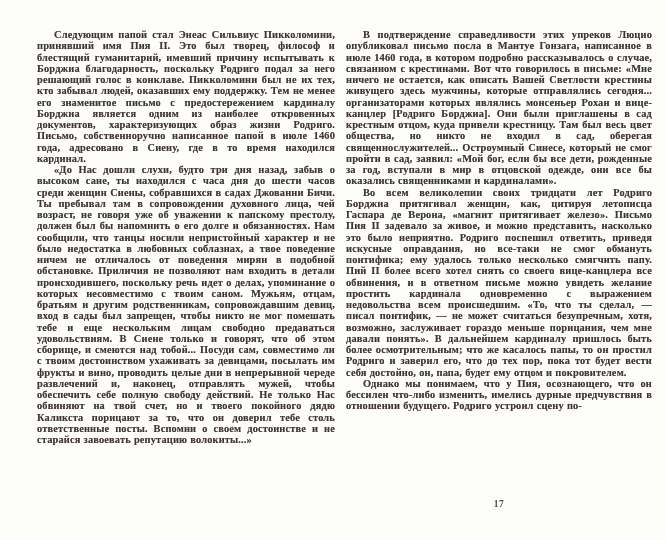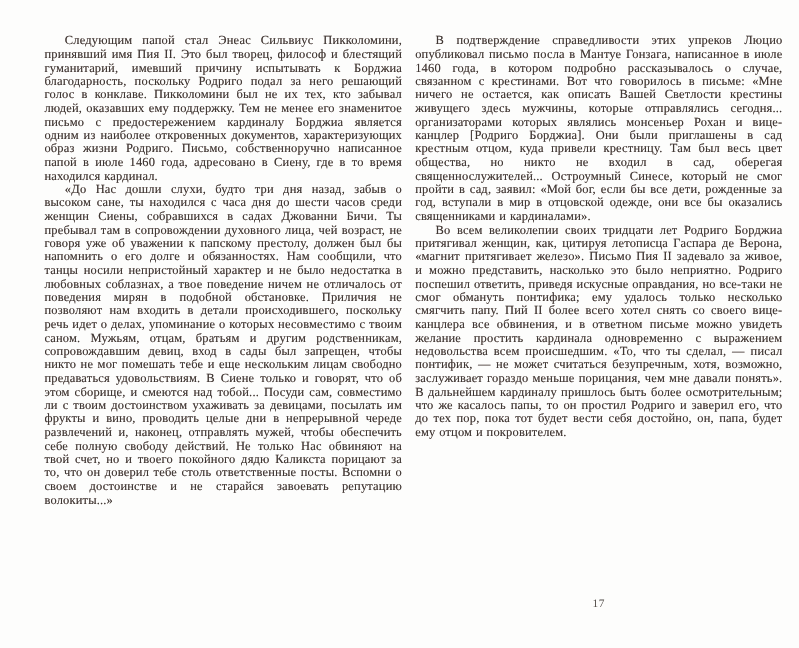--- a/index.html
+++ b/index.html
@@ -9,20 +9,21 @@
     height: 540px;
     background: #fdfdfc;
     overflow: hidden;
     font-family: "Liberation Serif", "DejaVu Serif", serif;
   }
   .spread {
     position: relative;
     width: 666px;
     height: 448px;
     background: #fdfdfc;
+    font-weight: bold;
   }
   .page {
     position: absolute;
     top: 29px;
   }
   .page--left  { left: 37px;  width: 298px; }
   .page--right { left: 346px; width: 306px; }
   .text-block {
     width: 100%;
     color: #3e3734;
@@ -56,16 +57,17 @@
   <div class="page page--left">
     <div class="text-block">
         <p class="para indent">Следующим папой стал Энеас Сильвиус Пикколомини, принявший имя Пия II. Это был творец, философ и блестящий гуманитарий, имевший причину испытывать к Борджиа благодарность, поскольку Родриго подал за него решающий голос в конклаве. Пикколомини был не их тех, кто забывал людей, оказавших ему поддержку. Тем не менее его знаменитое письмо с предостережением кардиналу Борджиа является одним из наиболее откровенных документов, характеризующих образ жизни Родриго. Письмо, собственноручно написанное папой в июле 1460 года, адресовано в Сиену, где в то время находился кардинал.</p>
         <p class="para indent">«До Нас дошли слухи, будто три дня назад, забыв о высоком сане, ты находился с часа дня до шести часов среди женщин Сиены, собравшихся в садах Джованни Бичи. Ты пребывал там в сопровождении духовного лица, чей возраст, не говоря уже об уважении к папскому престолу, должен был бы напомнить о его долге и обязанностях. Нам сообщили, что танцы носили непристойный характер и не было недостатка в любовных соблазнах, а твое поведение ничем не отличалось от поведения мирян в подобной обстановке. Приличия не позволяют нам входить в детали происходившего, поскольку речь идет о делах, упоминание о которых несовместимо с твоим саном. Мужьям, отцам, братьям и другим родственникам, сопровождавшим девиц, вход в сады был запрещен, чтобы никто не мог помешать тебе и еще нескольким лицам свободно предаваться удовольствиям. В Сиене только и говорят, что об этом сборище, и смеются над тобой... Посуди сам, совместимо ли с твоим достоинством ухаживать за девицами, посылать им фрукты и вино, проводить целые дни в непрерывной череде развлечений и, наконец, отправлять мужей, чтобы обеспечить себе полную свободу действий. Не только Нас обвиняют на твой счет, но и твоего покойного дядю Каликста порицают за то, что он доверил тебе столь ответственные посты. Вспомни о своем достоинстве и не старайся завоевать репутацию волокиты...»</p>
       </div>
   </div>
   <div class="page page--right">
     <div class="text-block">
         <p class="para indent">В подтверждение справедливости этих упреков Люцио опубликовал письмо посла в Мантуе Гонзага, написанное в июле 1460 года, в котором подробно рассказывалось о случае, связанном с крестинами. Вот что говорилось в письме: «Мне ничего не остается, как описать Вашей Светлости крестины живущего здесь мужчины, которые отправлялись сегодня... организаторами которых являлись монсеньер Рохан и вице-канцлер [Родриго Борджиа]. Они были приглашены в сад крестным отцом, куда привели крестницу. Там был весь цвет общества, но никто не входил в сад, оберегая священнослужителей... Остроумный Синесе, который не смог пройти в сад, заявил: «Мой бог, если бы все дети, рожденные за год, вступали в мир в отцовской одежде, они все бы оказались священниками и кардиналами».</p>
         <p class="para indent">Во всем великолепии своих тридцати лет Родриго Борджиа притягивал женщин, как, цитируя летописца Гаспара де Верона, «магнит притягивает железо». Письмо Пия II задевало за живое, и можно представить, насколько это было неприятно. Родриго поспешил ответить, приведя искусные оправдания, но все-таки не смог обмануть понтифика; ему удалось только несколько смягчить папу. Пий II более всего хотел снять со своего вице-канцлера все обвинения, и в ответном письме можно увидеть желание простить кардинала одновременно с выражением недовольства всем происшедшим. «То, что ты сделал, — писал понтифик, — не может считаться безупречным, хотя, возможно, заслуживает гораздо меньше порицания, чем мне давали понять». В дальнейшем кардиналу пришлось быть более осмотрительным; что же касалось папы, то он простил Родриго и заверил его, что до тех пор, пока тот будет вести себя достойно, он, папа, будет ему отцом и покровителем.</p>
+        <p class="para indent">Однако мы понимаем, что у Пия, осознающего, что он бессилен что-либо изменить, имелись дурные предчувствия в отношении будущего. Родриго устроил сцену по-</p>
       </div>
     <div class="page-number">17</div>
   </div>
 </div>
 
 </body></html>

